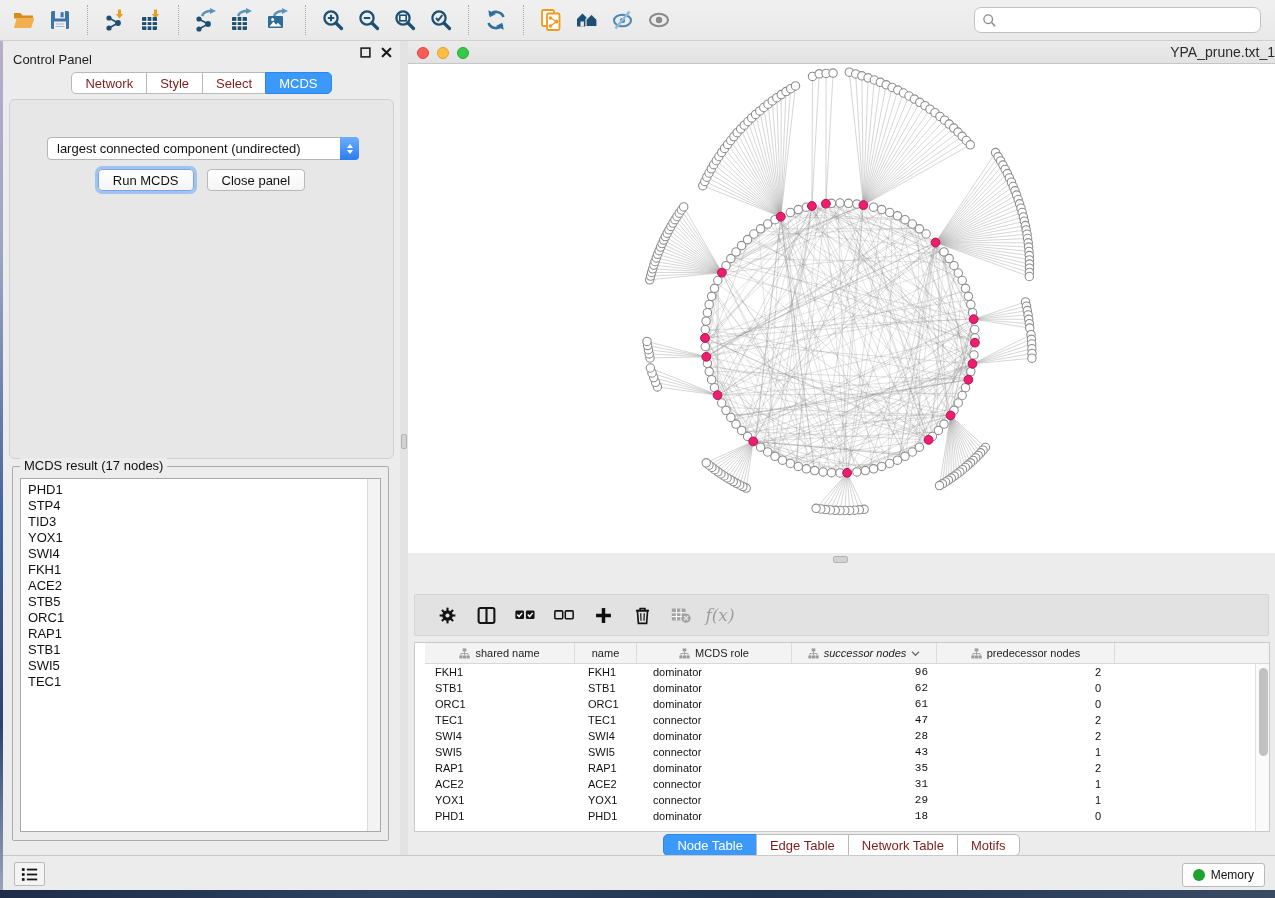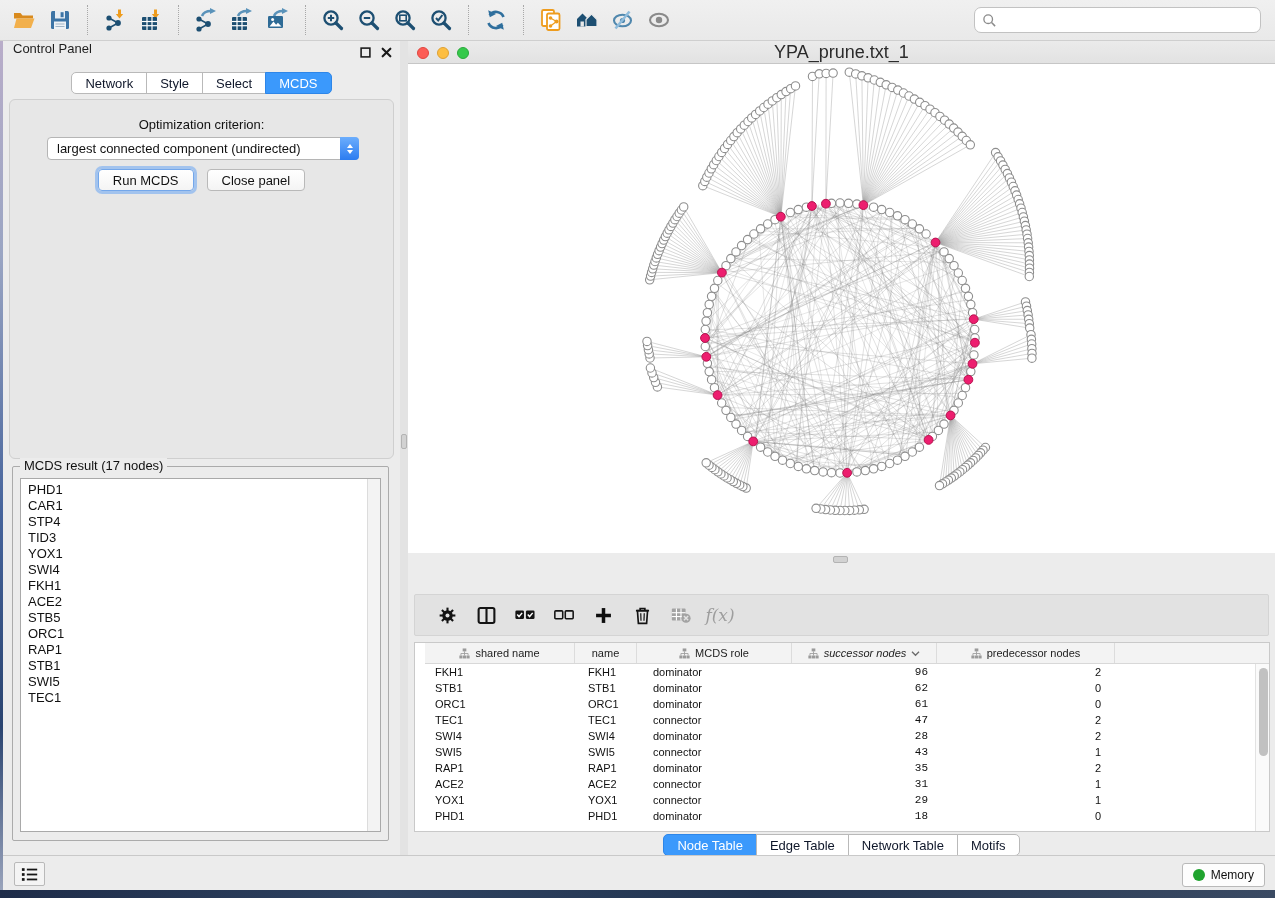--- a/index.html
+++ b/index.html
@@ -20,26 +20,26 @@
   .search-input { border:none; outline:none; flex:1; height:20px; font-size:12px; background:transparent; padding-left:5px; }
 
   
   .desktop-left { position:absolute; left:0; top:41px; width:3px; height:857px;
     background:linear-gradient(#b9adc9 0%, #9aa5c3 25%, #46649c 55%, #2a4470 80%, #9fa8bf 100%); }
   .desktop-bottom { position:absolute; left:0; top:890px; width:1275px; height:8px;
     background:linear-gradient(90deg,#1e2c49,#2e4260 30%,#223450 60%,#3a4a63); }
 
   
   .control-panel { position:absolute; left:3px; top:41px; width:397px; height:814px; background:#ececec; }
-  .panel-titlebar { position:relative; height:26px; display:flex; align-items:flex-start; }
+  .panel-titlebar { position:relative; height:26px; display:flex; align-items:flex-end; }
   .panel-title { font-size:13px; color:#1d1d1d; margin-left:10px; }
   .panel-ctrls { position:absolute; right:8px; top:6px; display:flex; gap:10px; align-items:center; }
   .cp-tabs, .tp-tabs { display:flex; justify-content:center; }
   .cp-tabs { position:absolute; left:0; top:31px; width:100%; }
-  .tab { font-size:13px; color:#0f172a; background:#fff; border:1px solid #b9b9b9; padding:2.5px 13px;
+  .tab { font-size:13px; color:#7f1d1d; background:#fff; border:1px solid #b9b9b9; padding:2.5px 13px;
     margin-left:-1px; cursor:default; white-space:nowrap; }
   .tab:first-child { border-radius:5px 0 0 5px; margin-left:0; }
   .tab:last-child { border-radius:0 5px 5px 0; }
   .tab.active { background:#3b99fc; border-color:#2e86e8; color:#fff; }
   .cp-body { position:absolute; left:6px; top:58px; width:385px; height:360px;
     background:#e7e7e7; border:1px solid #cfcfcf; border-radius:6px; }
   .opt-label { text-align:center; font-size:13px; color:#111; margin-top:17px; }
   .dropdown { position:absolute; left:37px; top:37px; width:312px; height:23px; background:#fff;
     border:1px solid #b5b5b5; border-radius:4px; display:flex; align-items:center; }
   .dropdown-value { flex:1; font-size:13px; color:#111; padding-left:9px; white-space:nowrap; overflow:hidden; }
@@ -66,21 +66,21 @@
 
   
   .network-window { position:absolute; left:408px; top:41px; width:867px; height:524px; background:#fff; }
   .nw-titlebar { position:absolute; left:0; top:0; width:100%; height:23px;
     background:linear-gradient(#ebebeb,#e2e2e2); border-bottom:1px solid #c6c6c6; }
   .traffic { position:absolute; left:9px; top:5.5px; display:flex; gap:8px; }
   .light { width:12px; height:12px; border-radius:50%; }
   .light.red { background:#fc5c55; border:1px solid #e0463f; }
   .light.yellow { background:#fdbe41; border:1px solid #dfa133; }
   .light.green { background:#35c94b; border:1px solid #2aa93c; }
-  .nw-title { text-align:center; font-size:18px; color:#2b2b2b; line-height:22px; }
+  .nw-title { text-align:right; font-size:14px; color:#2b2b2b; line-height:22px; }
   .nw-canvas { position:absolute; left:0; top:23px; width:867px; height:489px; background:#fff; }
   .nw-divider { position:absolute; left:0; top:512px; width:867px; height:12px; background:#ececec; }
   .h-grip { position:absolute; left:425px; top:2.5px; width:15px; height:7px; background:#d2d2d2;
     border:1px solid #b3b3b3; border-radius:2px; }
 
   
   .table-panel { position:absolute; left:408px; top:565px; width:867px; height:290px; background:#ececec; }
   .tp-toolbar { position:absolute; left:6px; top:29px; width:855px; height:42px;
     background:#e2e2e2; border:1px solid #d4d4d4; border-radius:2px; display:flex; align-items:center; padding-left:14px; }
   .tp-btn { width:36px; height:34px; display:flex; align-items:center; justify-content:center; margin-right:3px; }
@@ -343,38 +343,36 @@
           </svg>
       </span>
     </div>
     <div class="cp-tabs" id="cp-tabs">
         <span class="tab">Network</span>
         <span class="tab">Style</span>
         <span class="tab">Select</span>
         <span class="tab active">MCDS</span>
       </div>
     <div class="cp-body">
-      <div class="opt-label">Optimization criterion:</div>
       <div class="dropdown">
         <span class="dropdown-value">largest connected component (undirected)</span>
         <span class="dropdown-stepper">
             <span class="arr-up"></span>
             <span class="arr-dn"></span>
           </span>
       </div>
       <div class="btn-row">
         <button class="mac-btn focused">Run MCDS</button>
         <button class="mac-btn">Close panel</button>
       </div>
     </div>
     <div class="mcds-fieldset">
       <span class="mcds-legend">MCDS result (17 nodes)</span>
       <div class="mcds-list" id="mcds-list">
           <div class="mcds-item">PHD1</div>
-          <div class="mcds-item">CAR1</div>
           <div class="mcds-item">STP4</div>
           <div class="mcds-item">TID3</div>
           <div class="mcds-item">YOX1</div>
           <div class="mcds-item">SWI4</div>
           <div class="mcds-item">FKH1</div>
           <div class="mcds-item">ACE2</div>
           <div class="mcds-item">STB5</div>
           <div class="mcds-item">ORC1</div>
           <div class="mcds-item">RAP1</div>
           <div class="mcds-item">STB1</div>

